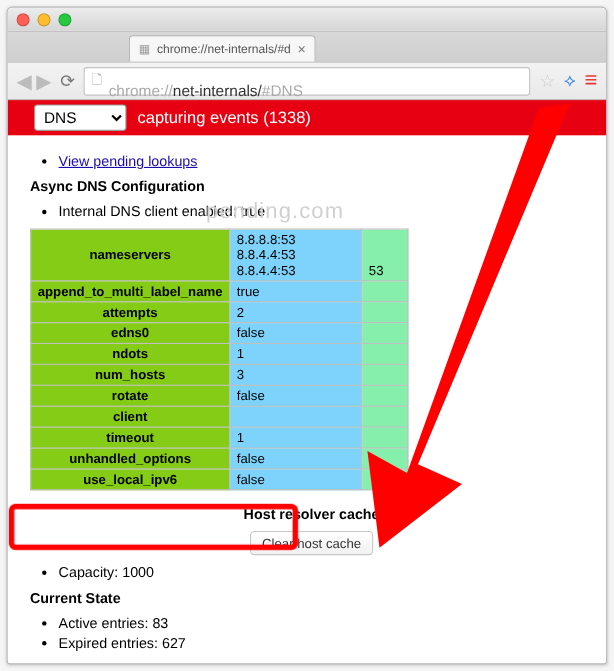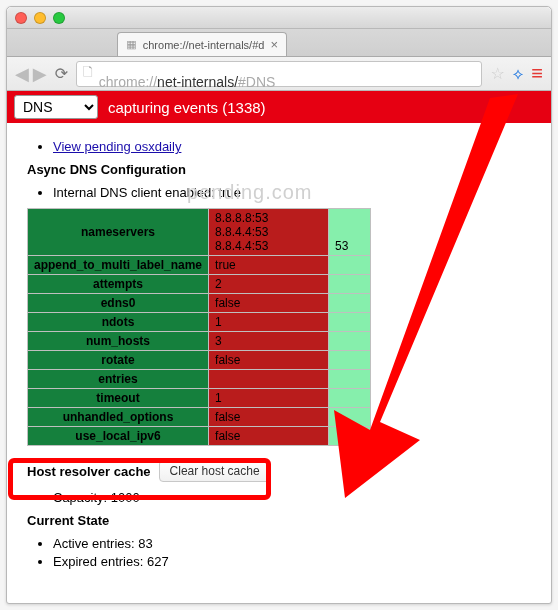--- a/index.html
+++ b/index.html
@@ -80,21 +80,21 @@
 .omni-url{font-family: "Helvetica Neue", Arial, sans-serif; margin-top: 16px;}
 .omni-url .gray{color:#aaa;}
 .star{color:#ccc;font-size:16px;cursor:pointer;}
 .ext-icon{color:#2a7de1;font-size:16px;cursor:pointer;}
 .menu-icon{color:#e53935;font-size:20px;cursor:pointer;font-weight:bold;}
 
 .capture-bar {
   background: #e60012;
   color:#fff;
   display:flex;align-items:center;
-  padding: 4px 7px;
+  padding: 4px 24px;
   gap:10px;
   font-size: 15px;
 }
 .capture-bar select{
   font-size:14px;
   padding:2px 8px 2px 4px;
   border:1px solid #999;
   border-radius:3px;
   width:84px;
   background:#fff;
@@ -106,25 +106,25 @@
   padding: 8px 12px 20px 20px;
   font-size: 13px; color:#000;
 }
 .content a{color:#1a0dab;text-decoration:underline;}
 .section-head{font-weight:bold;margin:0 0 8px 0;}
 ul.bul{list-style:disc;padding-left:26px;margin:8px 0;}
 ul.bul li{margin:3px 0;}
 
 table.cfg{border-collapse:collapse;margin-top:8px;}
 table.cfg td{border:1px solid #bfbfbf;padding:2px 6px;font-size:12px;}
-table.cfg td.k{background:#15803d;text-align:center;font-weight:bold;white-space:nowrap;}
-table.cfg td.v{background:#b91c1c;min-width:120px;}
+table.cfg td.k{background:#84cc16;text-align:center;font-weight:bold;white-space:nowrap;}
+table.cfg td.v{background:#7dd3fc;min-width:120px;}
 table.cfg td.v2{background:#86efac;width:42px;}
 
-.hrc-row{display:flex;align-items:center;gap:8px;margin:14px 0 6px 0;}
+.hrc-row{display:flex;align-items:center;gap:8px;margin:14px 0 6px 0;flex-direction:column;}
 .hrc-label{font-weight:bold;font-size:13px;}
 .btn{
   display:inline-block;border:1px solid #c8c8c8;border-radius:4px;
   background:linear-gradient(#fff,#f1f1f1);
   padding:3px 10px;font-size:12px;color:#333;cursor:pointer;
 }
 
 .red-box{position:absolute;border:5px solid #ff0000;border-radius:6px;pointer-events:none;}
 
 .wm{position:absolute;color:#d0d0d0;font-size:20px;letter-spacing:1px;pointer-events:none;user-select:none;}
@@ -170,21 +170,21 @@
     <select>
       <option>DNS</option>
     </select>
     <span>capturing events (1338)</span>
   </div>
 
   <div class="content">
     <div class="wm" style="left:180px;top:58px;">pending.com</div>
 
     <ul class="bul">
-      <li><a href="#">View pending osxdaily</a></li>
+      <li><a href="#">View pending lookups</a></li>
     </ul>
 
     <div class="section-head">Async DNS Configuration</div>
 
     <ul class="bul">
       <li>
         <span>Internal DNS client enabled: </span><span>true</span>
       </li>
     </ul>
 
@@ -225,21 +225,21 @@
             <td class="k">num_hosts</td>
             <td class="v">3</td>
             <td class="v2"></td>
           </tr>
           <tr>
             <td class="k">rotate</td>
             <td class="v">false</td>
             <td class="v2"></td>
           </tr>
           <tr>
-            <td class="k">entries</td>
+            <td class="k">client</td>
             <td class="v"></td>
             <td class="v2"></td>
           </tr>
           <tr>
             <td class="k">timeout</td>
             <td class="v">1</td>
             <td class="v2"></td>
           </tr>
           <tr>
             <td class="k">unhandled_options</td>

